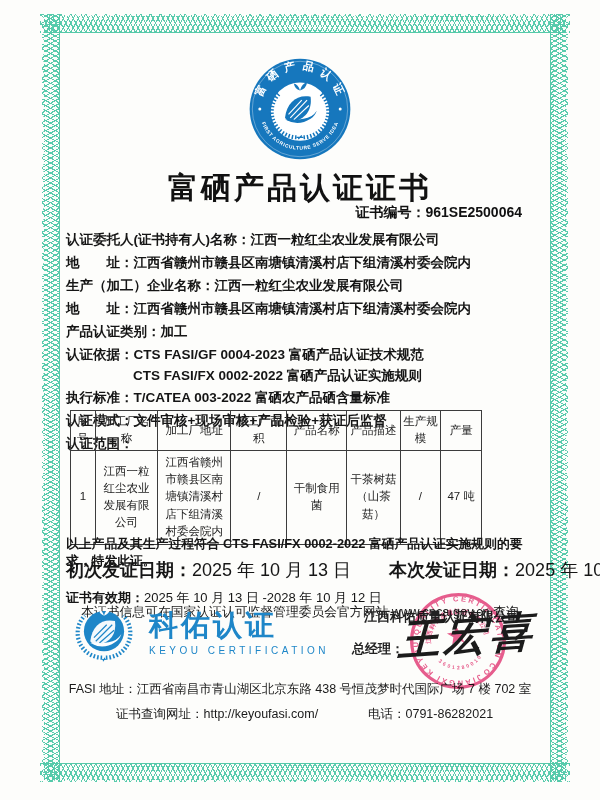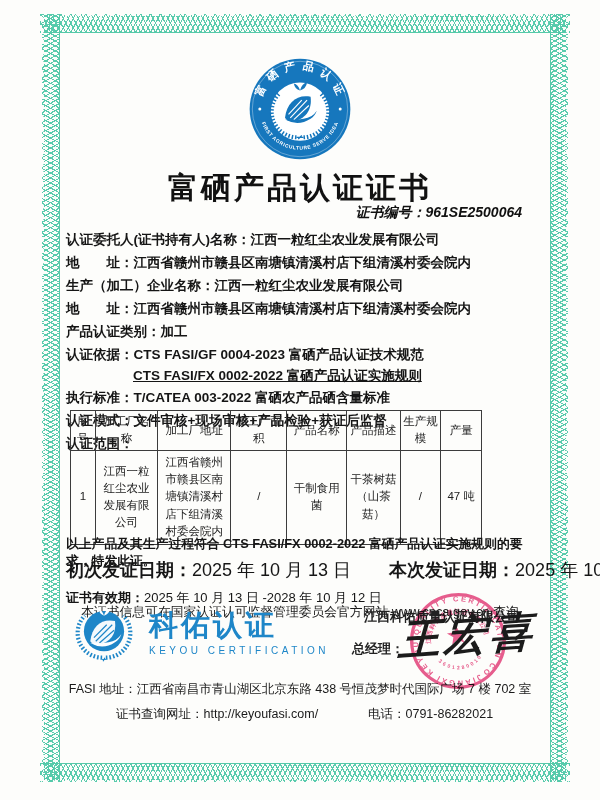--- a/index.html
+++ b/index.html
@@ -34,27 +34,27 @@
   .b-bottom::after{bottom:-1px;background-image:radial-gradient(circle 3.2px at 5.5px 6px,#fdfdfb 0 3px,rgba(253,253,251,0) 3.3px);}
   .b-left::after,.b-right::after{content:"";position:absolute;top:0;bottom:0;width:6px;
     background-repeat:repeat-y;background-size:6px 11px;}
   .b-left::after{left:-1px;background-image:radial-gradient(circle 3.2px at 0px 5.5px,#fdfdfb 0 3px,rgba(253,253,251,0) 3.3px);}
   .b-right::after{right:-1px;background-image:radial-gradient(circle 3.2px at 6px 5.5px,#fdfdfb 0 3px,rgba(253,253,251,0) 3.3px);}
 
   
   .emblem{position:absolute;top:56px;left:50%;transform:translateX(-50%);width:106px;height:106px;}
   .doc-title{position:absolute;top:168px;left:0;width:100%;text-align:center;
     font-size:30px;font-weight:bold;letter-spacing:3px;color:#111;}
-  .cert-no{position:absolute;top:204px;right:78px;font-size:14px;font-weight:bold;color:#111;font-style:italic;}
+  .cert-no{position:absolute;top:204px;right:78px;font-size:14px;font-weight:bold;color:#111;}
 
   
   .info{position:absolute;top:228px;left:66px;right:58px;font-size:13.5px;font-weight:bold;color:#151515;}
   .info .line{line-height:23px;white-space:nowrap;}
   .info .line.tight{line-height:20px;}
-  .info .line.indent{padding-left:67px;text-decoration:underline;}
+  .info .line.indent{padding-left:67px;}
 
   
   .scope-table{position:absolute;top:410px;left:70px;width:412px;border-collapse:collapse;
     font-size:11.5px;color:#222;table-layout:fixed;}
   .scope-table th,.scope-table td{border:1px solid #3c3c3c;text-align:center;vertical-align:middle;
     padding:2px 2px;font-weight:normal;line-height:1.5;word-break:break-all;}
   .scope-table thead tr{height:34px;}
   .scope-table tbody tr{height:94px;}
 
   

